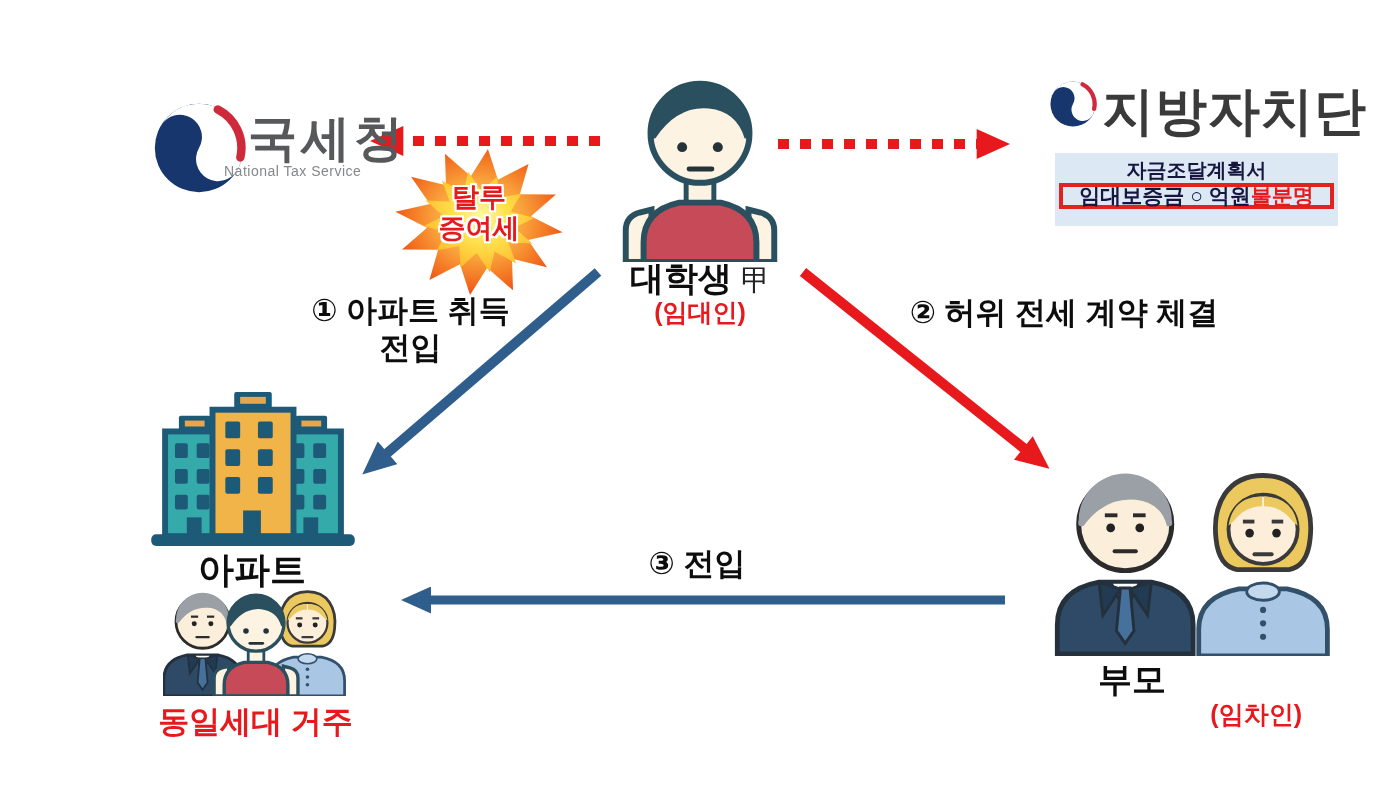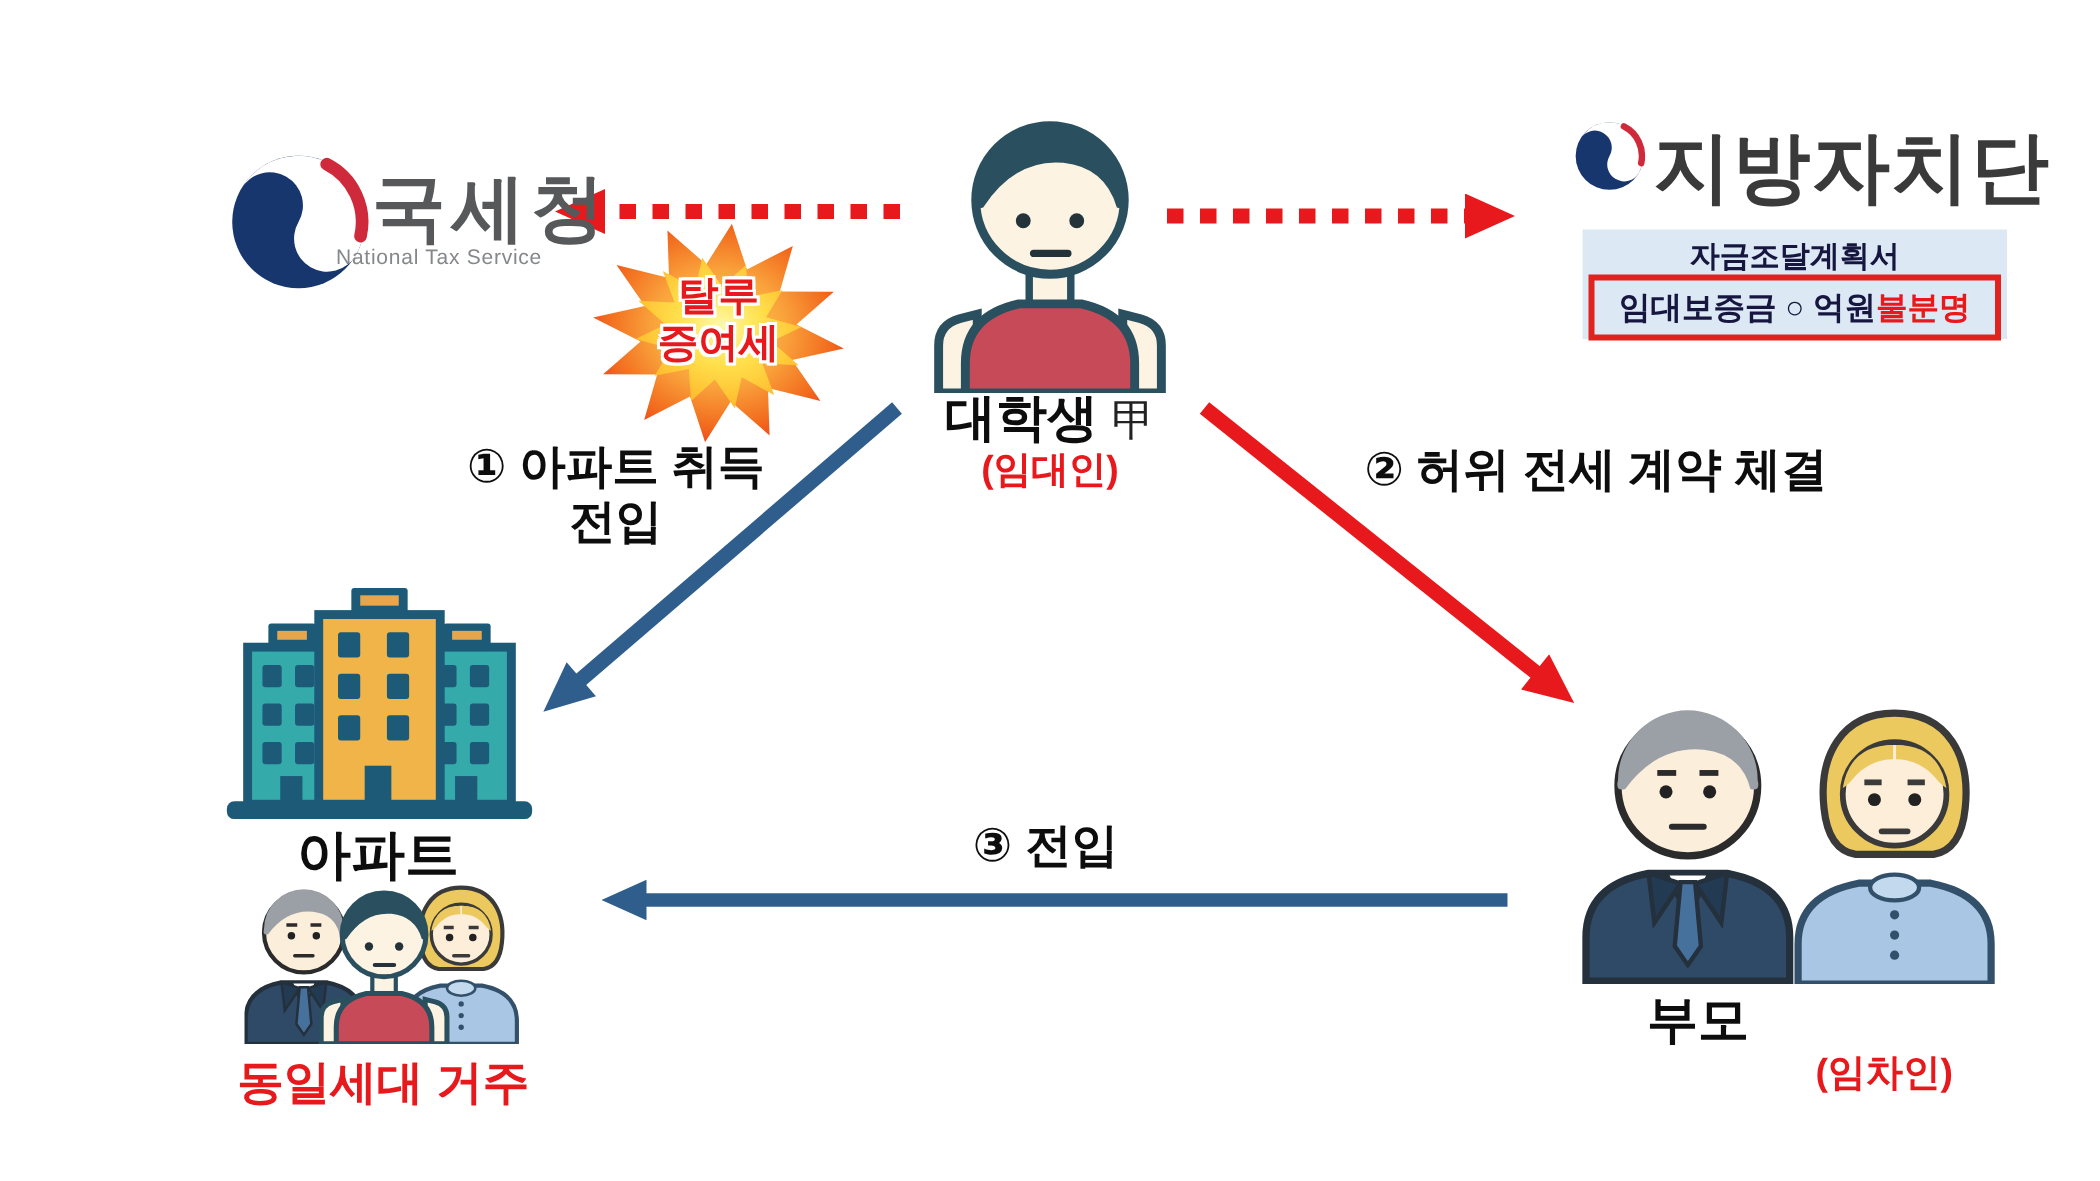--- a/index.html
+++ b/index.html
@@ -29,21 +29,21 @@
     text-shadow:-2px -2px 0 #fff,2px -2px 0 #fff,-2px 2px 0 #fff,2px 2px 0 #fff,0 -2px 0 #fff,0 2px 0 #fff,-2px 0 0 #fff,2px 0 0 #fff;}
   
   .student-name{left:590px;top:256px;width:220px;text-align:center;color:var(--text-dark);}
   .student-name .nm{font-size:34px;font-weight:800;}
   .student-name .hj{font-size:29px;font-weight:400;color:#222;margin-left:9px;}
   .student-role{left:590px;top:296px;width:220px;text-align:center;font-size:25px;font-weight:800;color:var(--label-red);}
   
   .lg-title{left:1102px;top:77px;font-size:52px;font-weight:800;color:var(--govname-gray);letter-spacing:1px;}
   .fund-box{left:1055px;top:153px;width:283px;height:73px;background:var(--box-bg);}
   .fund-title{position:absolute;left:0;right:0;top:4px;text-align:center;font-size:20px;font-weight:800;color:var(--box-text);}
-  .fund-red{position:absolute;left:4px;right:4px;top:30px;height:44px;border:4px solid var(--box-border);
+  .fund-red{position:absolute;left:4px;right:4px;top:30px;height:26px;border:4px solid var(--box-border);
     display:flex;align-items:center;justify-content:center;gap:0;font-size:21px;font-weight:800;color:var(--box-text);}
   .fund-red .bad{color:var(--label-red);}
   
   .step{font-weight:800;color:var(--text-dark);text-align:center;}
   .step1{left:288px;top:292px;width:245px;font-size:31px;line-height:37px;}
   .step2{left:903px;top:292px;width:322px;font-size:31px;}
   .step3{left:597px;top:543px;width:200px;font-size:31px;}
   
   .apt-label{left:148px;top:546px;width:208px;text-align:center;font-size:36px;font-weight:800;color:var(--text-dark);}
   .family-label{left:128px;top:701px;width:255px;text-align:center;font-size:31px;font-weight:800;color:var(--label-red);}

